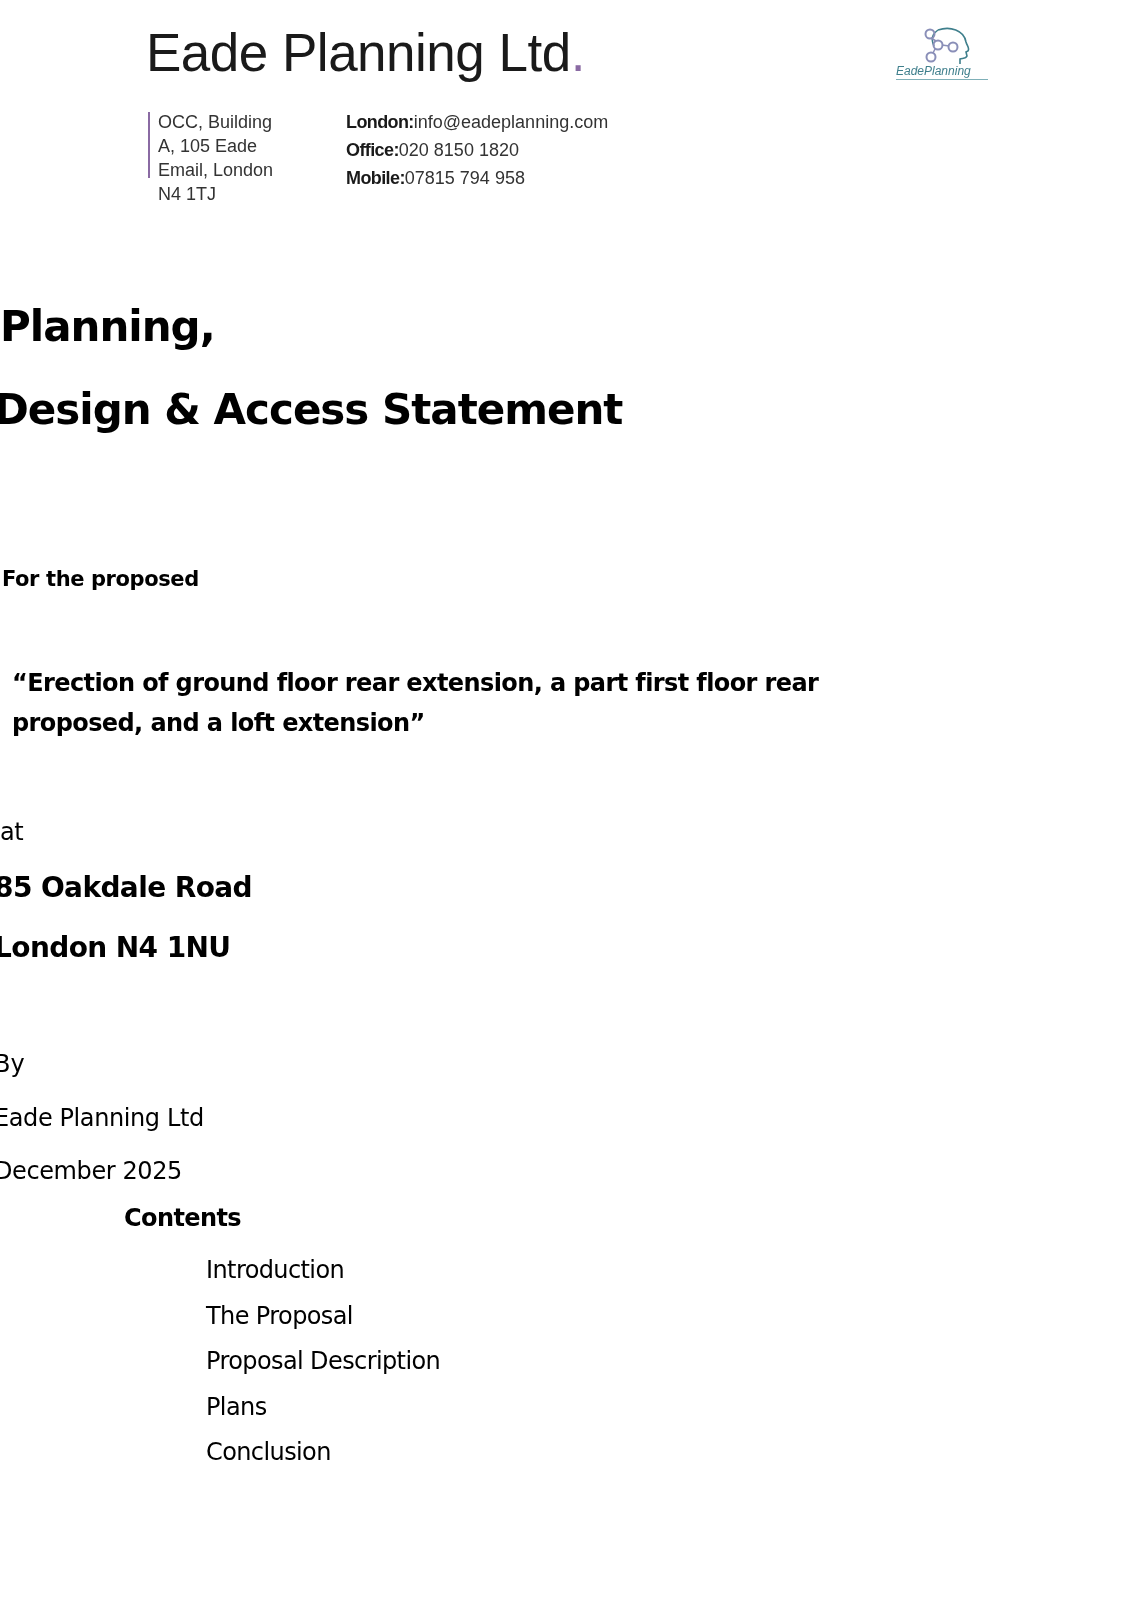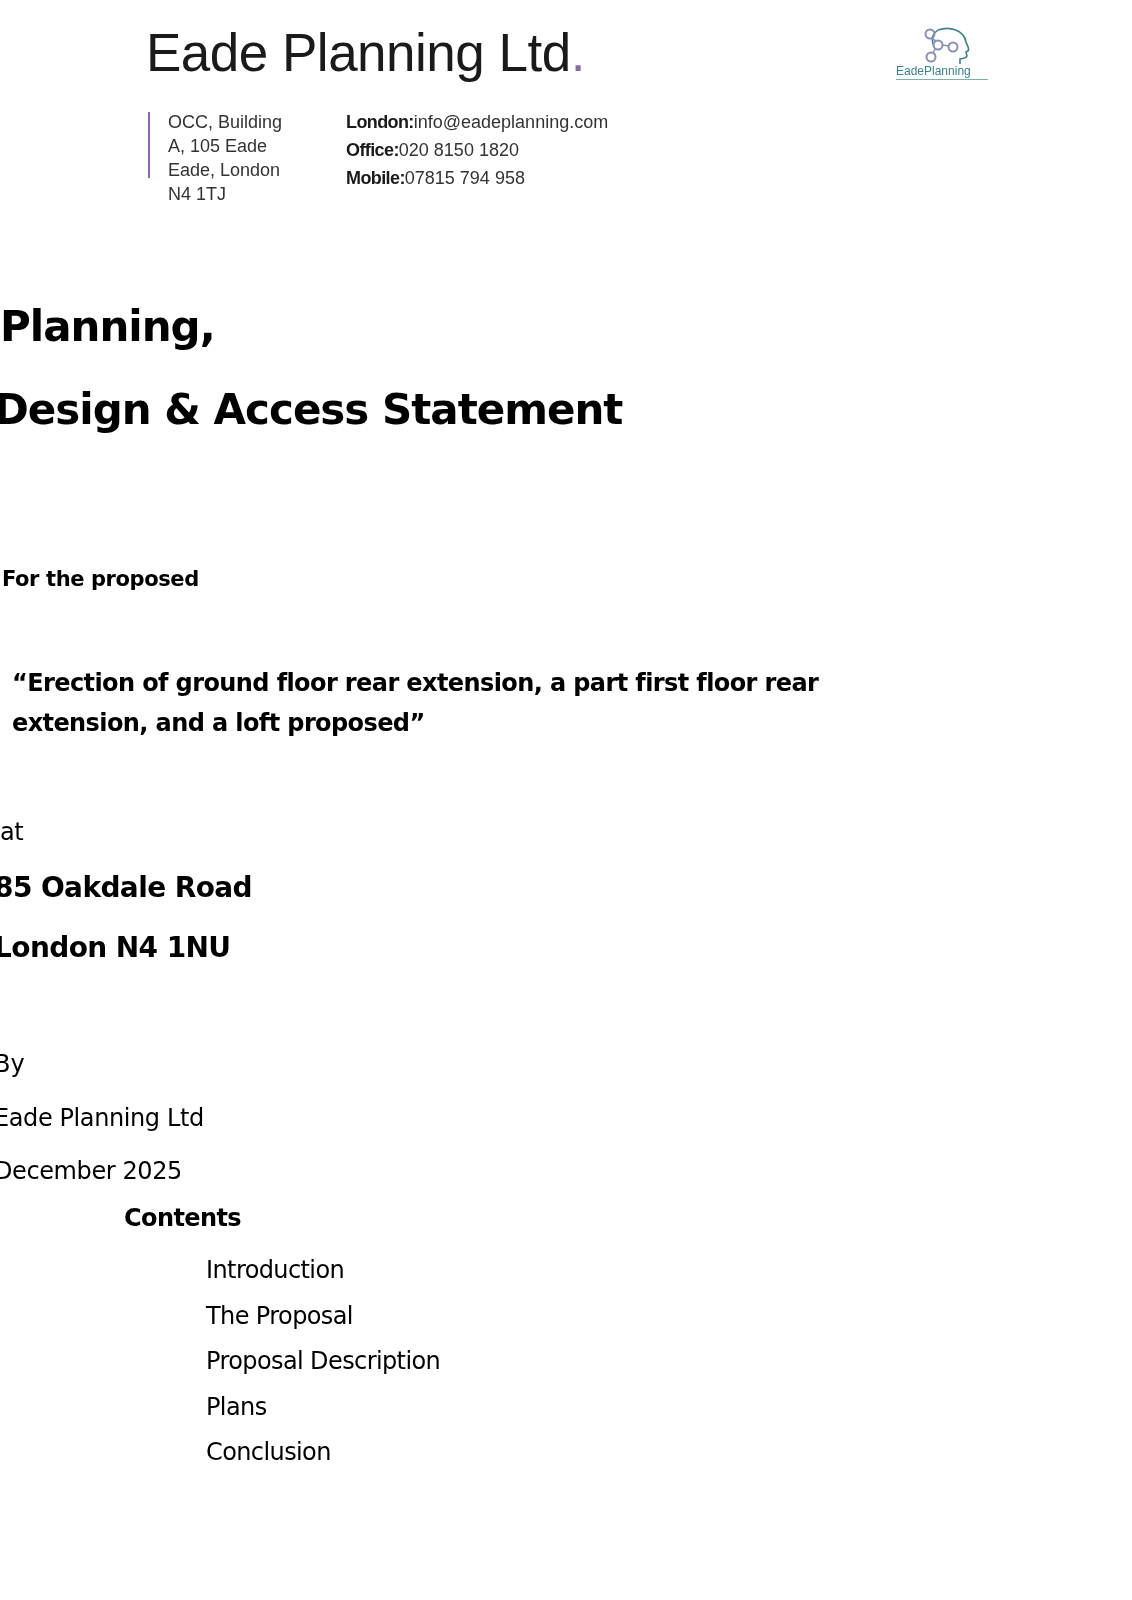--- a/index.html
+++ b/index.html
@@ -10,27 +10,27 @@
       left: 146px; top: 22px;
       font-family: "Liberation Sans", sans-serif;
       font-size: 53px; color: #1a1a1a; letter-spacing: -0.5px; white-space: nowrap;
     }
     .company-dot { color: #8a6aa3; }
 
     .logo { left: 898px; top: 26px; width: 100px; height: 56px; }
     .logo-text {
       position: absolute; left: -2px; top: 38px;
       font-family: "Liberation Sans", sans-serif; font-size: 12px;
-      color: #3f7f8c; white-space: nowrap;
+      color: #3f7f8c; white-space: nowrap; font-style: italic;
     }
     .logo-underline { position: absolute; left: -2px; top: 53px; width: 92px; height: 1px; background: #7fb0b8; }
 
     .addr-bar { left: 148px; top: 112px; width: 2px; height: 66px; background: #8a6aa3; }
     .address {
-      left: 168px; top: 110px;
+      left: 158px; top: 110px;
       font-family: "Liberation Sans", sans-serif; font-size: 18px; line-height: 24px; color: #333;
     }
     .contacts {
       left: 346px; top: 108px;
       font-family: "Liberation Sans", sans-serif; font-size: 18px; line-height: 28px; color: #333;
     }
     .contacts .lbl { color: #1a1a1a; font-weight: bold; letter-spacing: -0.6px; }
 
     .center {
       left: 0; width: 1132px; text-align: left;
@@ -75,38 +75,38 @@
     <line x1="37" y1="23" x2="35" y2="27" stroke="#8a8fb8" stroke-width="1.6"></line>
   </svg>
   <span class="logo-text">EadePlanning</span>
   <div class="logo-underline"></div>
 </div>
 
 <div class="abs addr-bar"></div>
 <div class="abs address">
   <div>OCC, Building</div>
   <div>A, 105 Eade</div>
-  <div>Eade, London</div>
+  <div>Email, London</div>
   <div>N4 1TJ</div>
 </div>
 
 <div class="abs contacts">
   <div><span class="lbl">London:</span><span>info@eadeplanning.com</span></div>
   <div><span class="lbl">Office:</span><span>020 8150 1820</span></div>
   <div><span class="lbl">Mobile:</span><span>07815 794 958</span></div>
 </div>
 
 <div class="abs center title1">Planning,</div>
 <div class="abs center title2">Design &amp; Access Statement</div>
 
 <div class="abs center for">For the proposed</div>
 
 <div class="abs center quote">
   <div>“Erection of ground floor rear extension, a part first floor rear</div>
-  <div>extension, and a loft proposed”</div>
+  <div>proposed, and a loft extension”</div>
 </div>
 
 <div class="abs center at">at</div>
 <div class="abs center addr1">85 Oakdale Road</div>
 <div class="abs center addr2">London N4 1NU</div>
 
 <div class="abs center by">By</div>
 <div class="abs center byco">Eade Planning Ltd</div>
 <div class="abs center date">December 2025</div>
 

